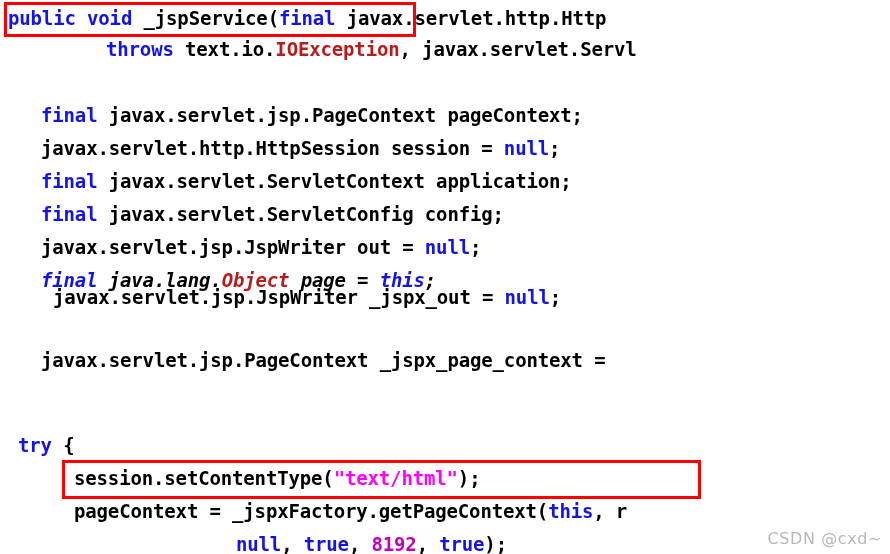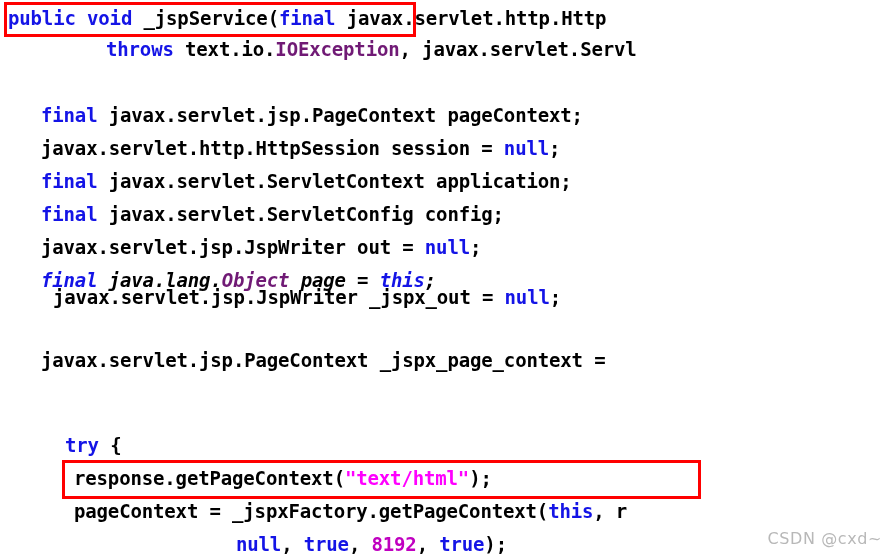--- a/index.html
+++ b/index.html
@@ -29,21 +29,21 @@
     white-space: pre;
     font-family: "DejaVu Sans Mono", "Liberation Mono", monospace;
     font-size: 19px;
     font-weight: bold;
     line-height: 33px;
     height: 33px;
     letter-spacing: -0.15px;
     color: #000000;
   }
   .tok-kw   { color: #1414e6; }
-  .tok-type { color: #701a75; }
+  .tok-type { color: #b91c1c; }
   .tok-str  { color: #ff00ff; }
   .tok-num  { color: #c000c0; }
   .tok-plain{ color: #000000; }
 
   .annot-box {
     position: absolute;
     border: 3px solid #ff0000;
     box-sizing: border-box;
     pointer-events: none;
     background: transparent;
@@ -72,22 +72,22 @@
       <div class="code-line" style="top: 132px; padding-left: 41px;"><span class="tok-plain">javax.servlet.http.HttpSession session = </span><span class="tok-kw">null</span><span class="tok-plain">;</span></div>
       <div class="code-line" style="top: 99px; padding-left: 41px;"><span class="tok-kw">final</span><span class="tok-plain"> javax.servlet.jsp.PageContext pageContext;</span></div>
       <div class="code-line" style="top: 165px; padding-left: 41px;"><span class="tok-kw">final</span><span class="tok-plain"> javax.servlet.ServletContext application;</span></div>
       <div class="code-line" style="top: 198px; padding-left: 41px;"><span class="tok-kw">final</span><span class="tok-plain"> javax.servlet.ServletConfig config;</span></div>
       <div class="code-line" style="top: 231px; padding-left: 41px;"><span class="tok-plain">javax.servlet.jsp.JspWriter out = </span><span class="tok-kw">null</span><span class="tok-plain">;</span></div>
       <div class="code-line" style="top: 264px; padding-left: 41px; font-style: italic;"><span class="tok-kw">final</span><span class="tok-plain"> java.lang.</span><span class="tok-type">Object</span><span class="tok-plain"> page = </span><span class="tok-kw">this</span><span class="tok-plain">;</span></div>
       <div class="code-line" style="top: 281px; padding-left: 21px; margin-left: 32px;"><span class="tok-plain">javax.servlet.jsp.JspWriter _jspx_out = </span><span class="tok-kw">null</span><span class="tok-plain">;</span></div>
       <div class="code-line" style="top: 344px; padding-left: 41px;"><span class="tok-plain">javax.servlet.jsp.PageContext _jspx_page_context = </span></div>
       <div class="code-line" style="top: 363px; padding-left: 41px;">&nbsp;</div>
       <div class="code-line" style="top: 396px; padding-left: 41px;">&nbsp;</div>
-      <div class="code-line" style="top: 429px; padding-left: 65px;"><span class="tok-kw">try</span><span class="tok-plain"> {</span></div>
-      <div class="code-line" style="top: 462px; padding-left: 74px;"><span class="tok-plain">response.getPageContext(</span><span class="tok-str">"text/html"</span><span class="tok-plain">);</span></div>
+      <div class="code-line" style="top: 429px; padding-left: 18px;"><span class="tok-kw">try</span><span class="tok-plain"> {</span></div>
+      <div class="code-line" style="top: 462px; padding-left: 74px;"><span class="tok-plain">session.setContentType(</span><span class="tok-str">"text/html"</span><span class="tok-plain">);</span></div>
       <div class="code-line" style="top: 495px; padding-left: 74px;"><span class="tok-plain">pageContext = _jspxFactory.getPageContext(</span><span class="tok-kw">this</span><span class="tok-plain">, r</span></div>
       <div class="code-line" style="top: 528px; padding-left: 236px;"><span class="tok-kw">null</span><span class="tok-plain">, </span><span class="tok-kw">true</span><span class="tok-plain">, </span><span class="tok-num">8192</span><span class="tok-plain">, </span><span class="tok-kw">true</span><span class="tok-plain">);</span></div>
     </div>
 
   <div id="annotation-layer">
       <div class="annot-box" style="left: 4px; top: 2px; width: 412px; height: 35px; border-color: rgb(255, 0, 0);"></div>
       <div class="annot-box" style="left: 62px; top: 460px; width: 639px; height: 39px; border-color: rgb(255, 0, 0);"></div>
     </div>
 
   <div id="watermark">CSDN @cxd~</div>

